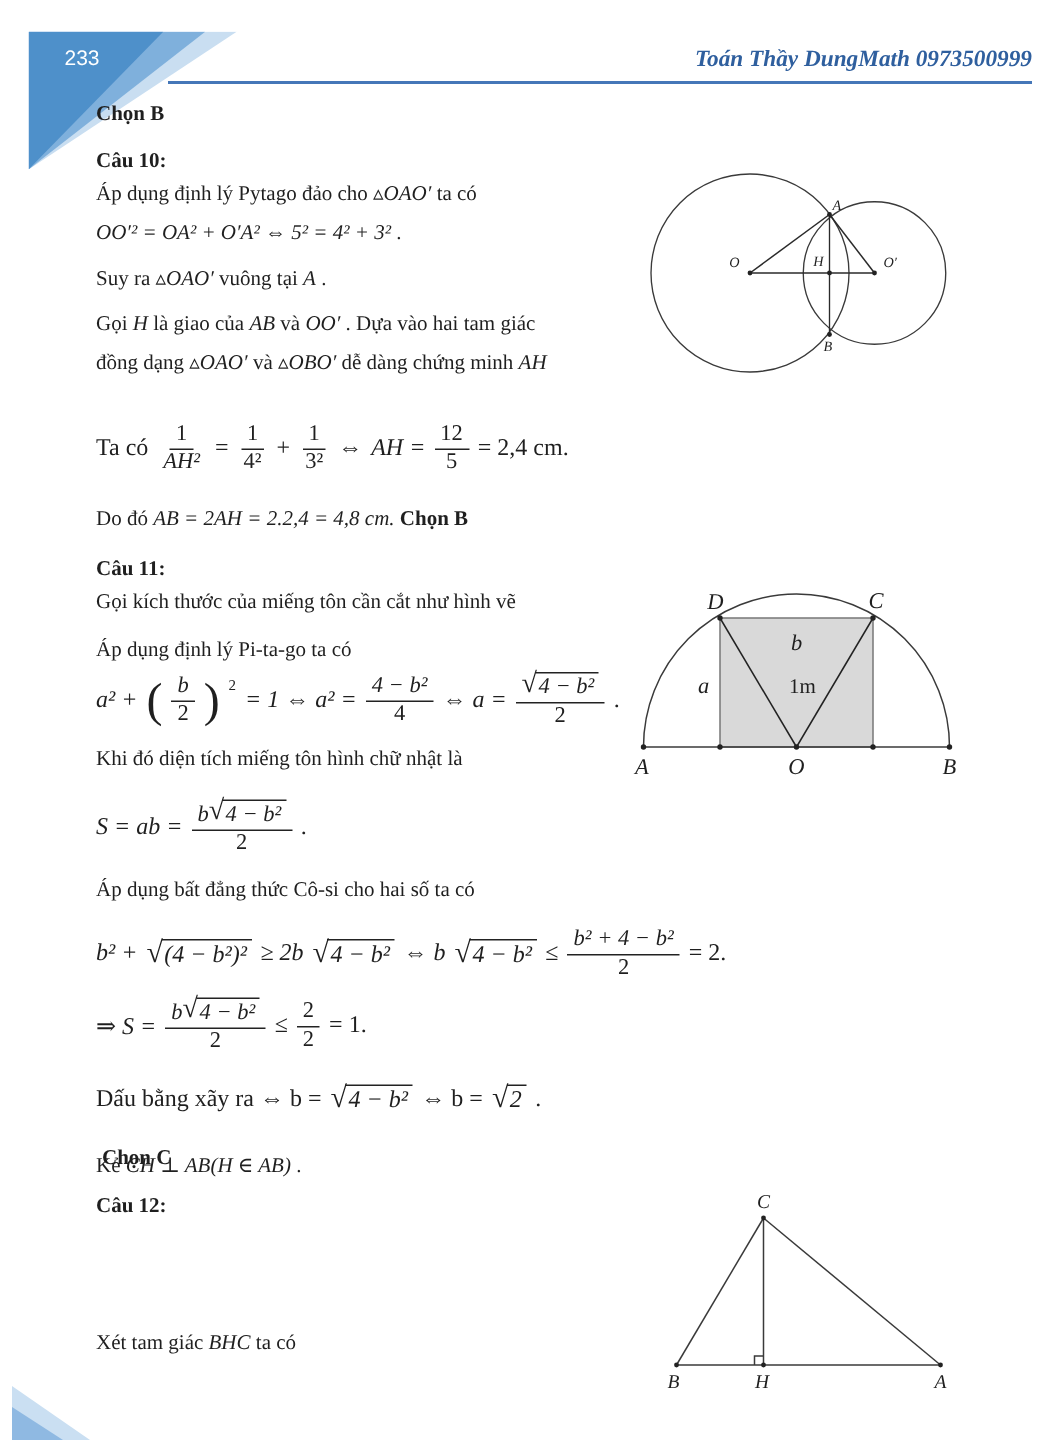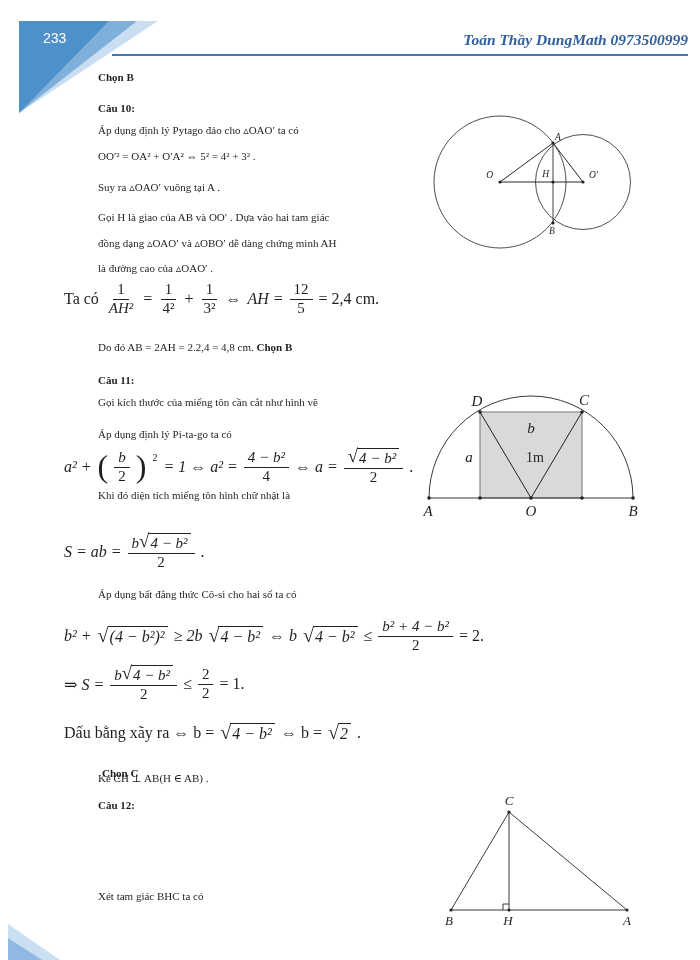--- a/index.html
+++ b/index.html
@@ -13,23 +13,23 @@
   .pagenum{position:absolute;left:43px;top:30px;color:#ffffff;font-size:14px;
            font-family:"Liberation Sans","DejaVu Sans",sans-serif;}
   .brand{position:absolute;right:12px;top:31px;font-style:italic;font-weight:600;
          color:#2f5f9e;font-size:15.5px;}
   .hline{position:absolute;left:112px;right:12px;top:54px;height:2px;background:#4577b8;}
   
   .corner-b{position:absolute;clip-path:polygon(0 0,100% 100%,0 100%);}
   .corner-b1{left:8px;top:924px;width:52px;height:36px;background:#cadff2;}
   .corner-b2{left:8px;top:938px;width:34px;height:22px;background:#8fb9e2;}
   
-  .tl{position:absolute;left:64px;font-size:11px;white-space:nowrap;line-height:22px;margin-left:34px;}
+  .tl{position:absolute;left:64px;font-size:14px;white-space:nowrap;line-height:22px;}
   .bold{font-weight:bold;}
-  .seg-m{}
+  .seg-m{font-style:italic;}
   .seg-b{font-weight:bold;}
   .it{font-style:italic;}
   
   .fx{position:absolute;left:64px;display:flex;align-items:center;gap:6px;
       font-size:16px;white-space:nowrap;}
   .frac{display:inline-flex;flex-direction:column;align-items:center;font-size:15px;line-height:1.15;}
   .frac .num{display:block;padding:0 4px;border-bottom:1px solid #222;}
   .frac .den{display:block;padding:0 4px;}
   .sqrt{display:inline-flex;align-items:flex-start;}
   .rs{font-size:1.25em;line-height:1;margin-right:-1px;transform:translateY(-1px);font-style:normal;}
@@ -53,21 +53,20 @@
   <div class="brand">Toán Thầy DungMath 0973500999</div>
   <div class="hline"></div>
 
   <div class="tl bold" style="top:66px">Chọn B</div>
   <div class="tl bold" style="top:97px">Câu 10:</div>
   <div class="tl" style="top:119px"><span>Áp dụng định lý Pytago đảo cho </span><span class="seg-m">▵OAO′</span><span> ta có</span></div>
   <div class="tl" style="top:145px"><span class="seg-m">OO′² = OA² + O′A² ⇔ 5² = 4² + 3²</span><span> .</span></div>
   <div class="tl" style="top:176px"><span>Suy ra </span><span class="seg-m">▵OAO′</span><span> vuông tại </span><span class="seg-m">A</span><span> .</span></div>
   <div class="tl" style="top:232px"><span>đồng dạng </span><span class="seg-m">▵OAO′</span><span> và </span><span class="seg-m">▵OBO′</span><span> dễ dàng chứng minh </span><span class="seg-m">AH</span></div>
   <div class="tl" style="top:206px"><span>Gọi </span><span class="seg-m">H</span><span> là giao của </span><span class="seg-m">AB</span><span> và </span><span class="seg-m">OO′</span><span> . Dựa vào hai tam giác</span></div>
-  <div class="tl" style="top:257px"><span>là đường cao của </span><span class="seg-m">▵OAO′</span><span> .</span></div>
 
   <div class="fx" style="top:281px;height:36px">
     <span>Ta có</span>
     <span class="frac">
         <span class="num">1</span>
         <span class="den it">AH²</span>
       </span>
     <span>=</span>
     <span class="frac">
         <span class="num">1</span>
@@ -111,21 +110,21 @@
     <span class="frac">
         <span class="num"><span class="sqrt">
             <span class="rs">√</span>
             <span class="rad">4 − b²</span>
           </span></span>
         <span class="den">2</span>
       </span>
     <span>.</span>
   </div>
 
-  <div class="tl" style="top:484px"><span>Khi đó diện tích miếng tôn hình chữ nhật là</span></div>
+  <div class="tl" style="top:496px"><span>Khi đó diện tích miếng tôn hình chữ nhật là</span></div>
 
   <div class="fx" style="top:533px;height:38px">
     <span class="it">S = ab =</span>
     <span class="frac">
         <span class="num"><span class="it">b</span><span class="sqrt">
             <span class="rs">√</span>
             <span class="rad">4 − b²</span>
           </span></span>
         <span class="den">2</span>
       </span>

